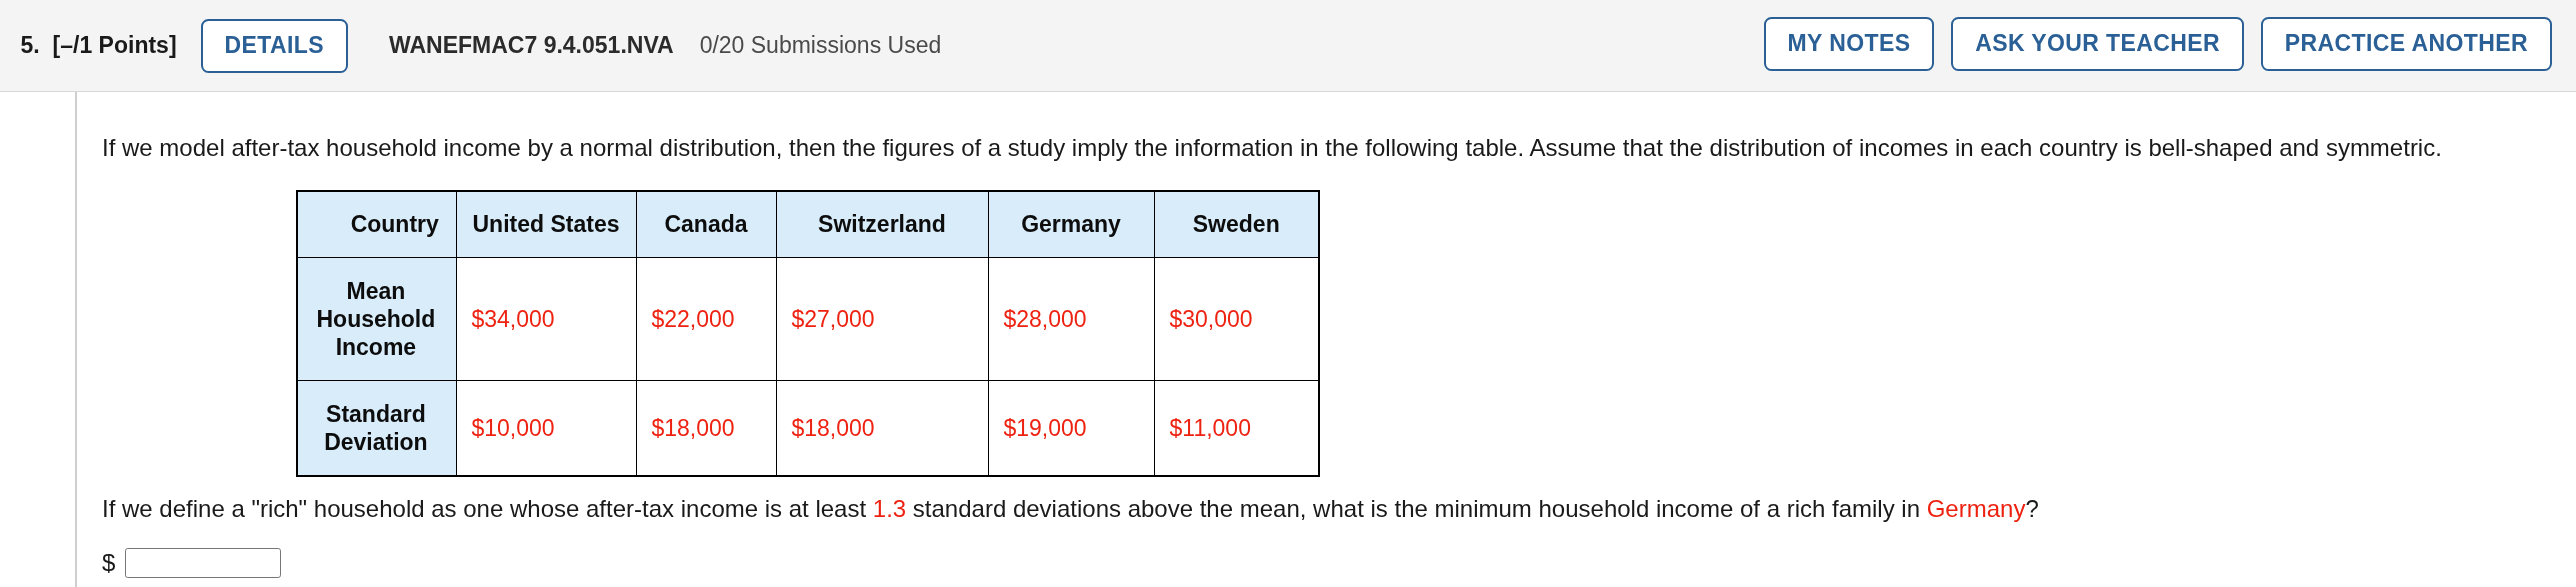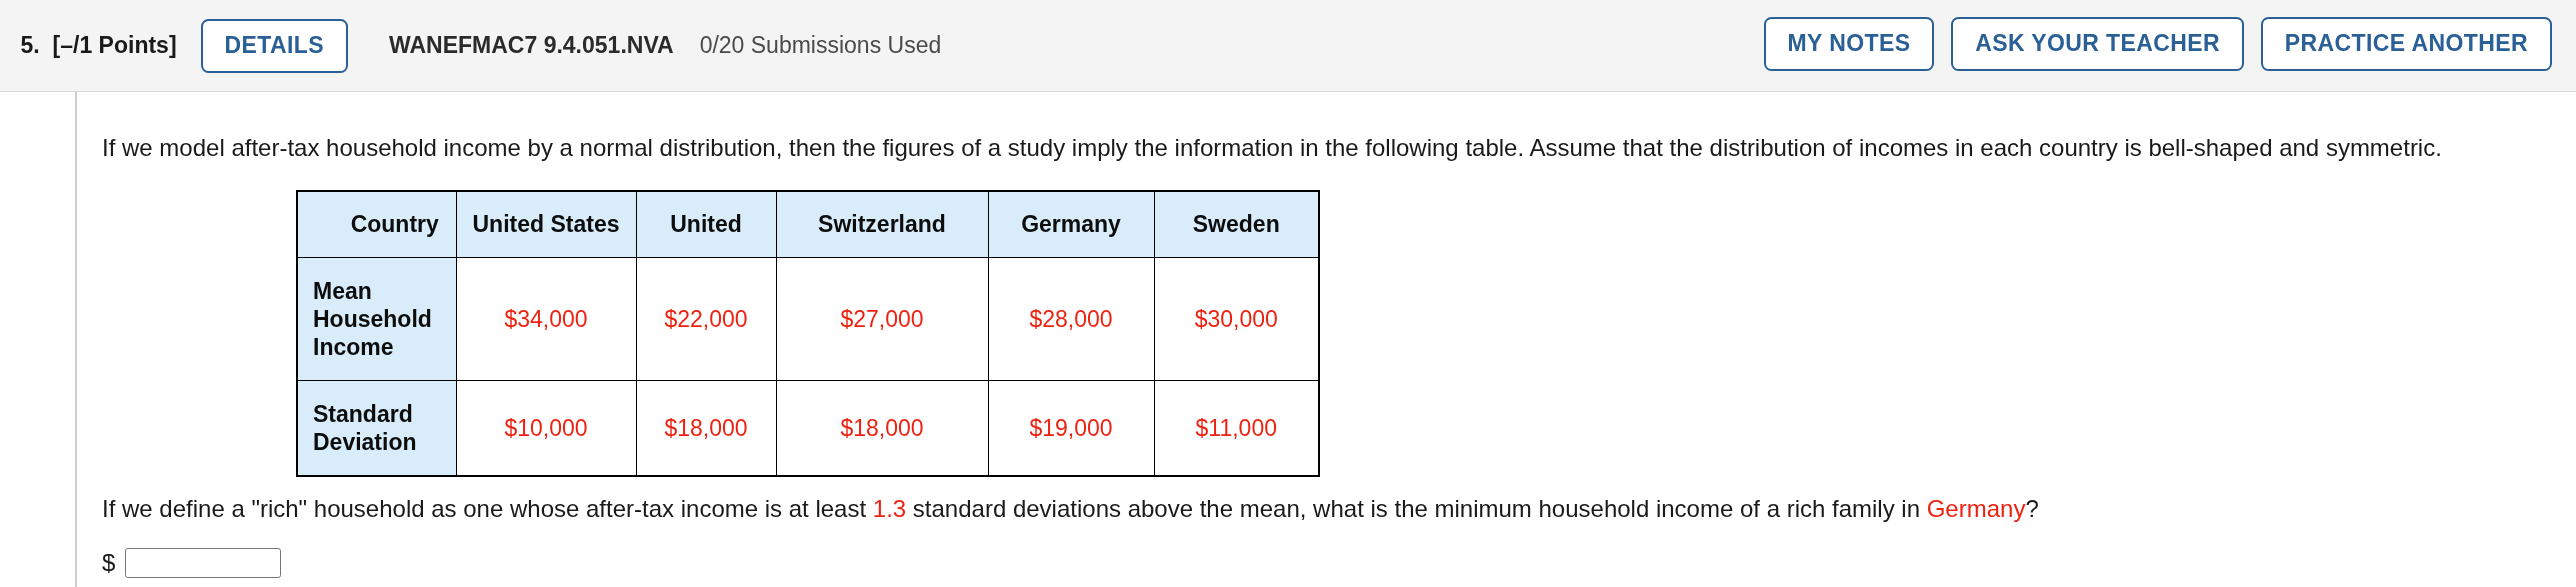--- a/index.html
+++ b/index.html
@@ -134,29 +134,29 @@
     vertical-align: middle;
   }
   table.data thead th.rowlabel-head {
     text-align: right;
     padding-right: 16.7px;
   }
   table.data tbody th.rowlabel {
     background: #d8ecfa;
     color: #0d0d0d;
     font-weight: bold;
-    text-align: left;
+    text-align: center;
     vertical-align: middle;
     padding-right: 16.7px;
     line-height: 28px;
   }
   table.data tbody td {
     background: #ffffff;
     color: #ee2211;
-    text-align: center;
+    text-align: left;
     vertical-align: middle;
     height: 79px;
   }
   .col-label  { width: 159px; }
   .col-us     { width: 180px; }
   .col-ca     { width: 140px; }
   .col-ch     { width: 212px; }
   .col-de     { width: 166px; }
   .col-se     { width: 165px; }
 
@@ -260,21 +260,21 @@
             <col class="col-us">
             <col class="col-ca">
           <col class="col-ch">
             <col class="col-de">
             <col class="col-se">
         </colgroup>
         <thead>
           <tr>
             <th class="rowlabel-head">Country</th>
             <th>United States</th>
-            <th>United</th>
+            <th>Canada</th>
             <th>Switzerland</th>
             <th>Germany</th>
             <th>Sweden</th>
           </tr>
         </thead>
         <tbody>
           <tr>
             <th class="rowlabel">Mean Household Income</th>
             <td>$34,000</td>
             <td>$22,000</td>

